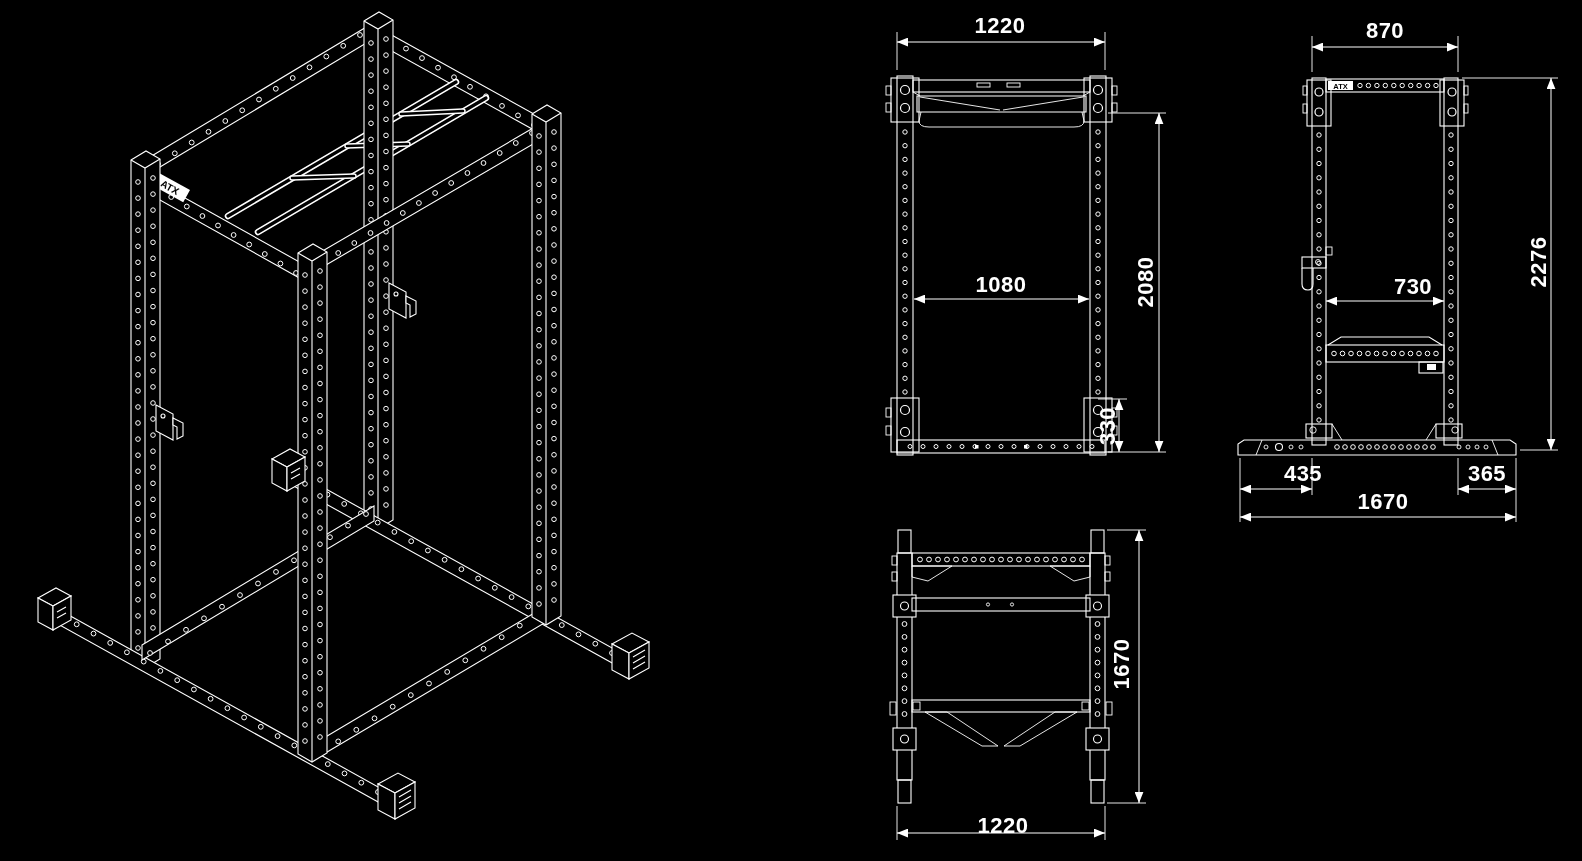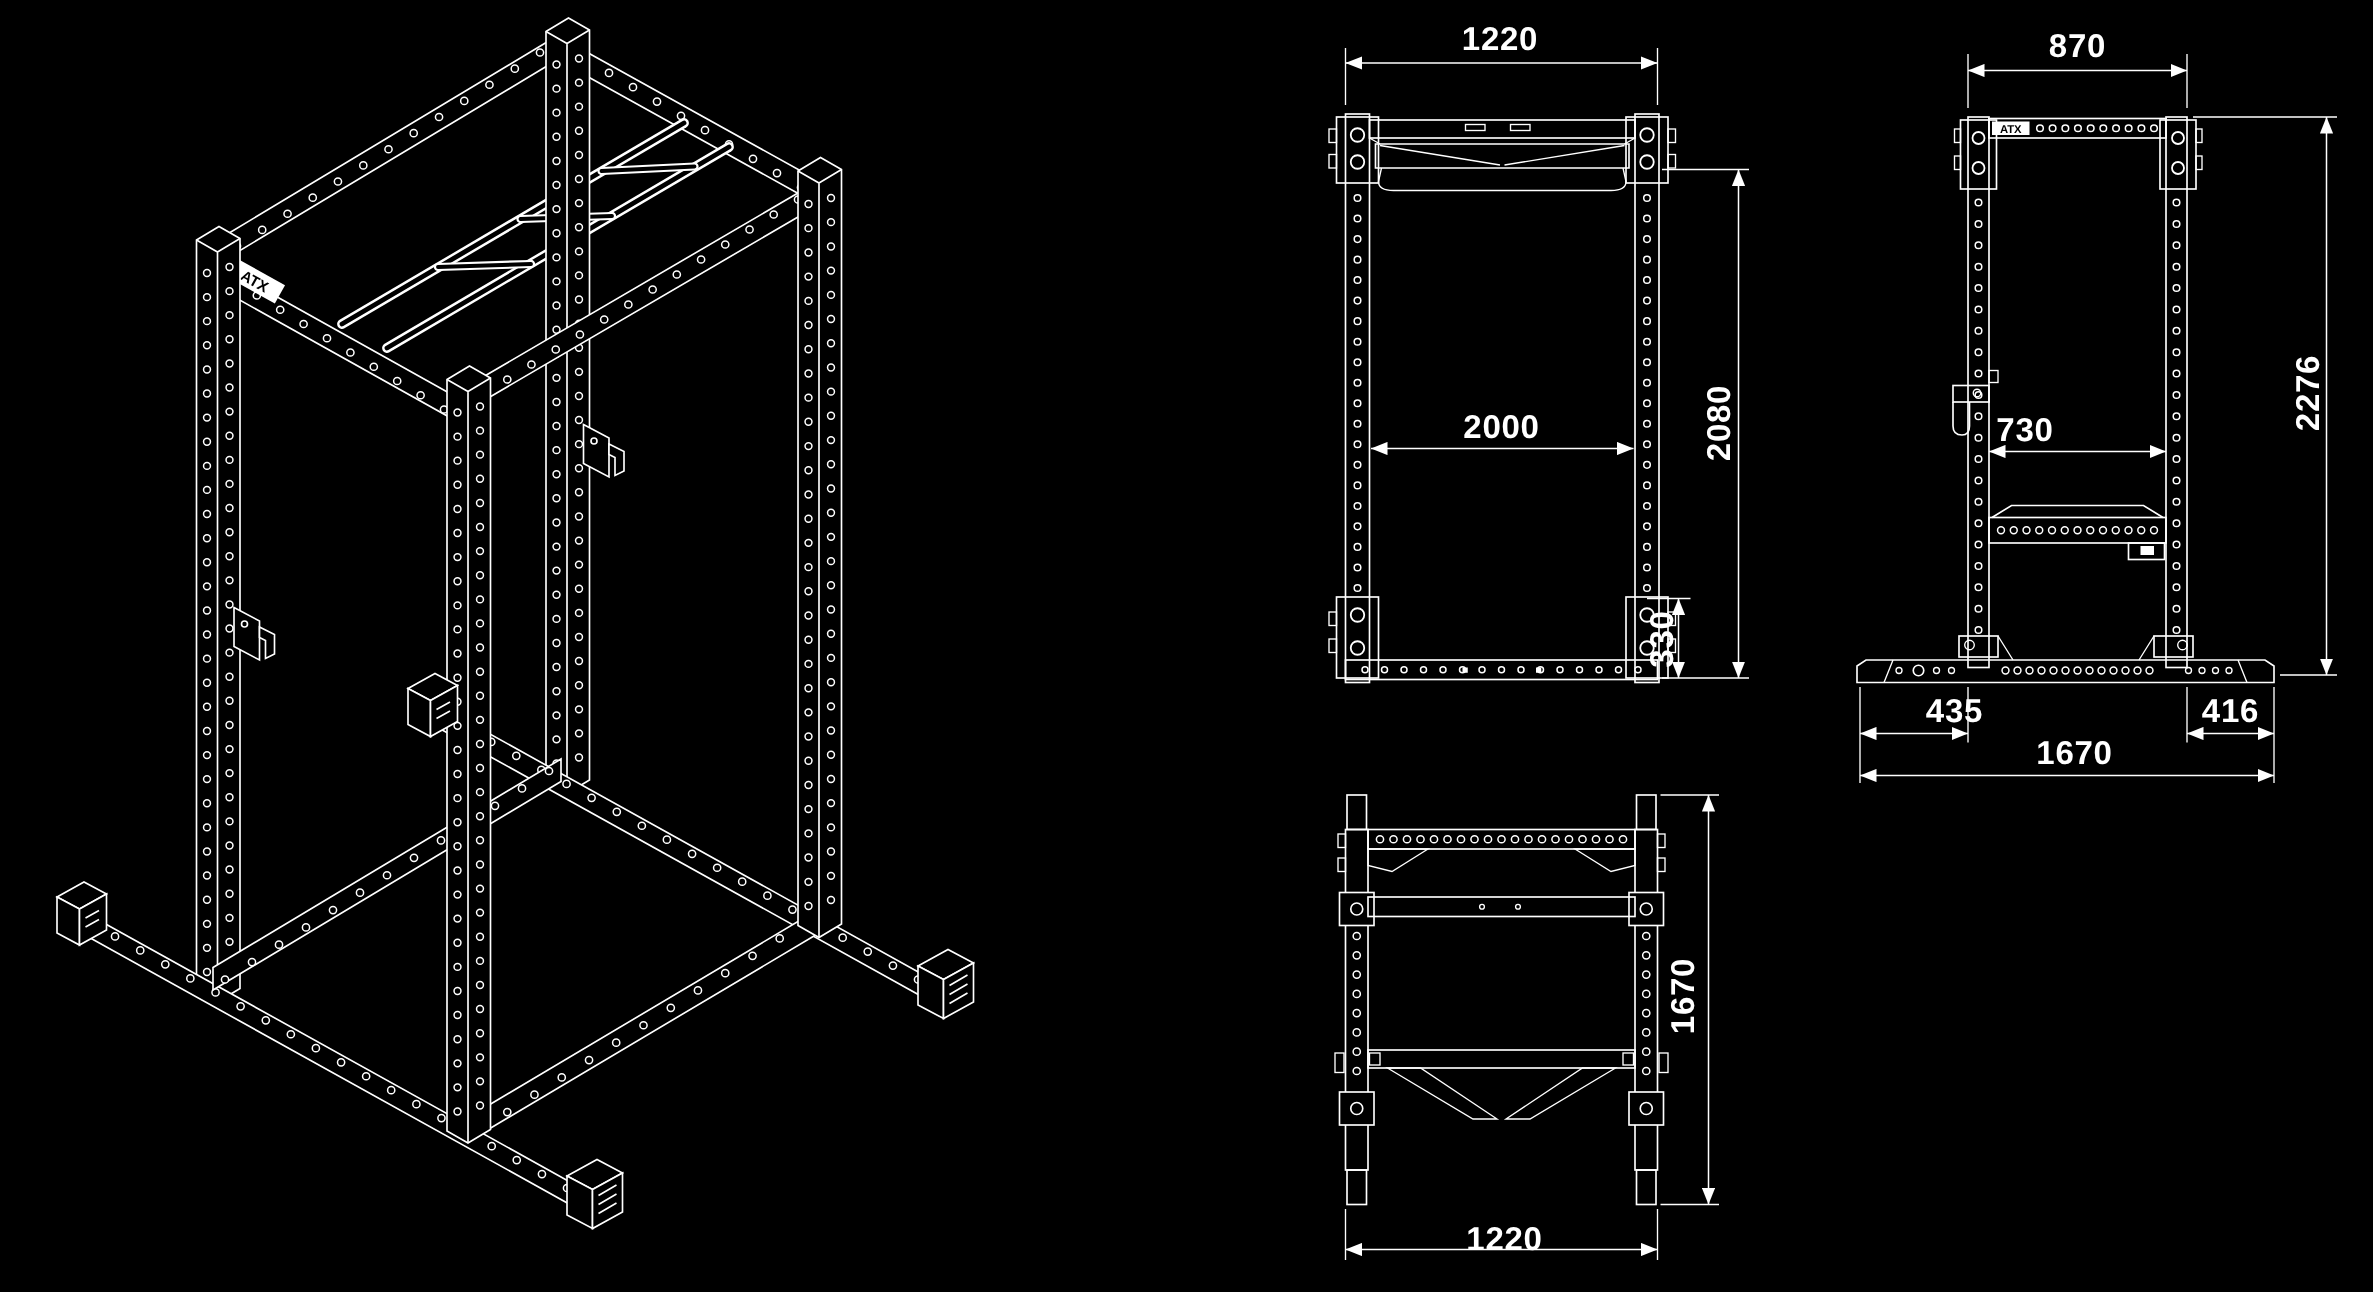--- a/index.html
+++ b/index.html
@@ -864,27 +864,27 @@
     <g>
       <path class="extline" d="M1107,530 L1146,530 M1107,803 L1146,803"></path>
       <line class="dimline" x1="1139" y1="530" x2="1139" y2="803" marker-start="url(#ar)" marker-end="url(#ar)"></line>
       <path class="extline" d="M897,806 L897,840 M1105,806 L1105,840"></path>
       <line class="dimline" x1="897" y1="833" x2="1105" y2="833" marker-start="url(#ar)" marker-end="url(#ar)"></line>
     </g>
   </g>
 </svg>
 
 <span class="dim" style="left:1000px;top:26px">1220</span>
-<span class="dim" style="left:1001px;top:285px">2000</span>
+<span class="dim" style="left:1001px;top:285px">1080</span>
 <span class="dim vert" style="left:1146px;top:282px">2080</span>
 <span class="dim vert" style="left:1108px;top:426px">330</span>
 
 <span class="dim" style="left:1385px;top:31px">870</span>
-<span class="dim" style="left:1350px;top:287px">730</span>
+<span class="dim" style="left:1413px;top:287px">730</span>
 <span class="dim vert" style="left:1539px;top:262px">2276</span>
 <span class="dim" style="left:1303px;top:474px">435</span>
-<span class="dim" style="left:1487px;top:474px">416</span>
+<span class="dim" style="left:1487px;top:474px">365</span>
 <span class="dim" style="left:1383px;top:502px">1670</span>
 
 <span class="dim vert" style="left:1122px;top:664px">1670</span>
 <span class="dim" style="left:1003px;top:826px">1220</span>
 
 </div>
 
 </body></html>

